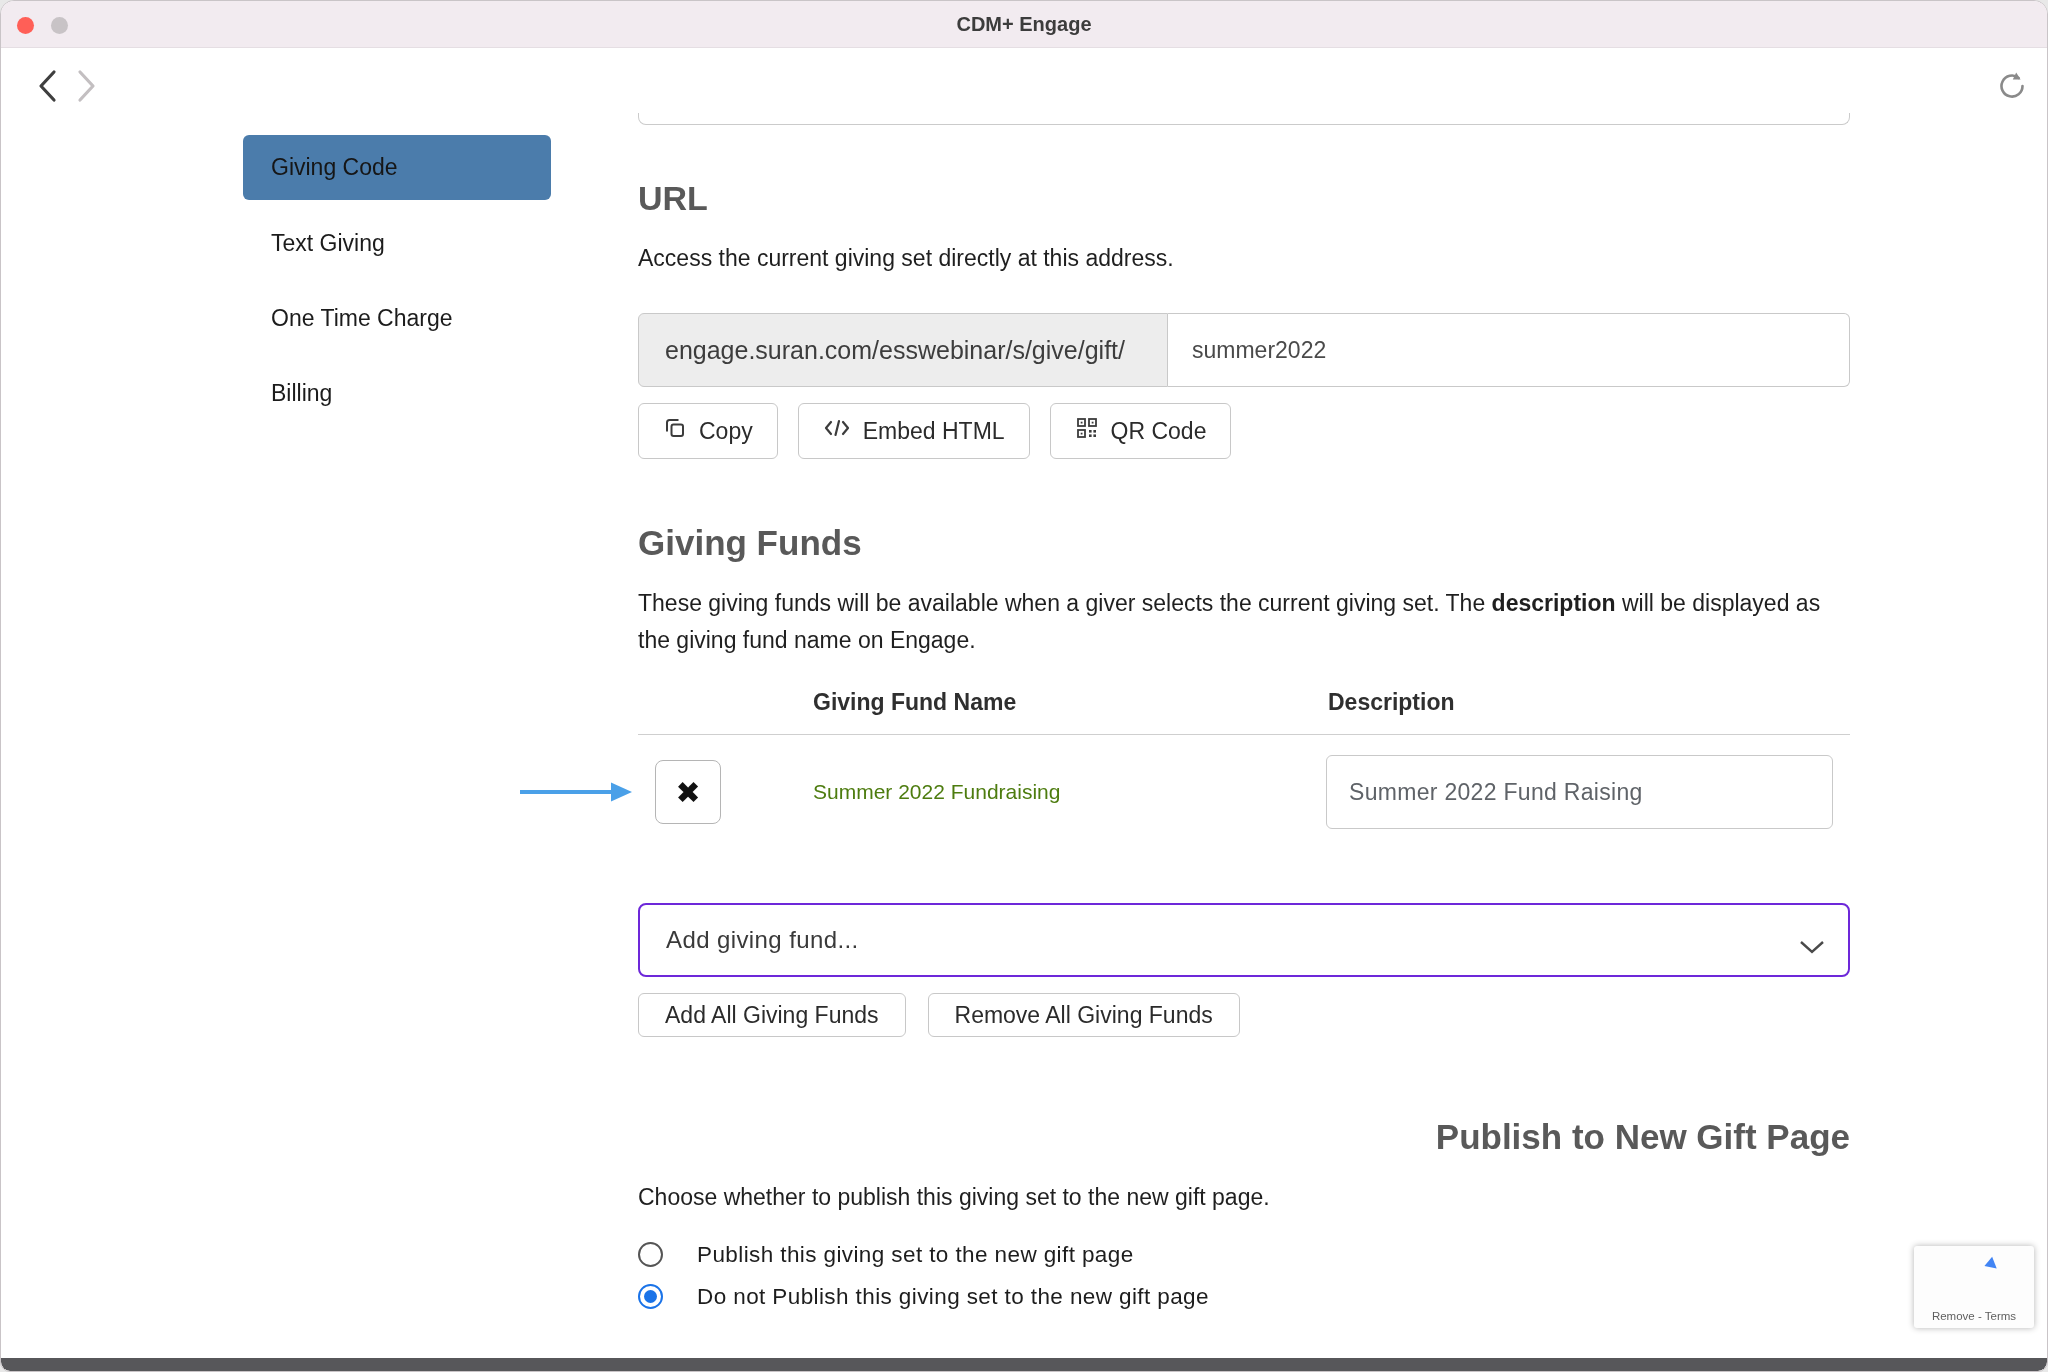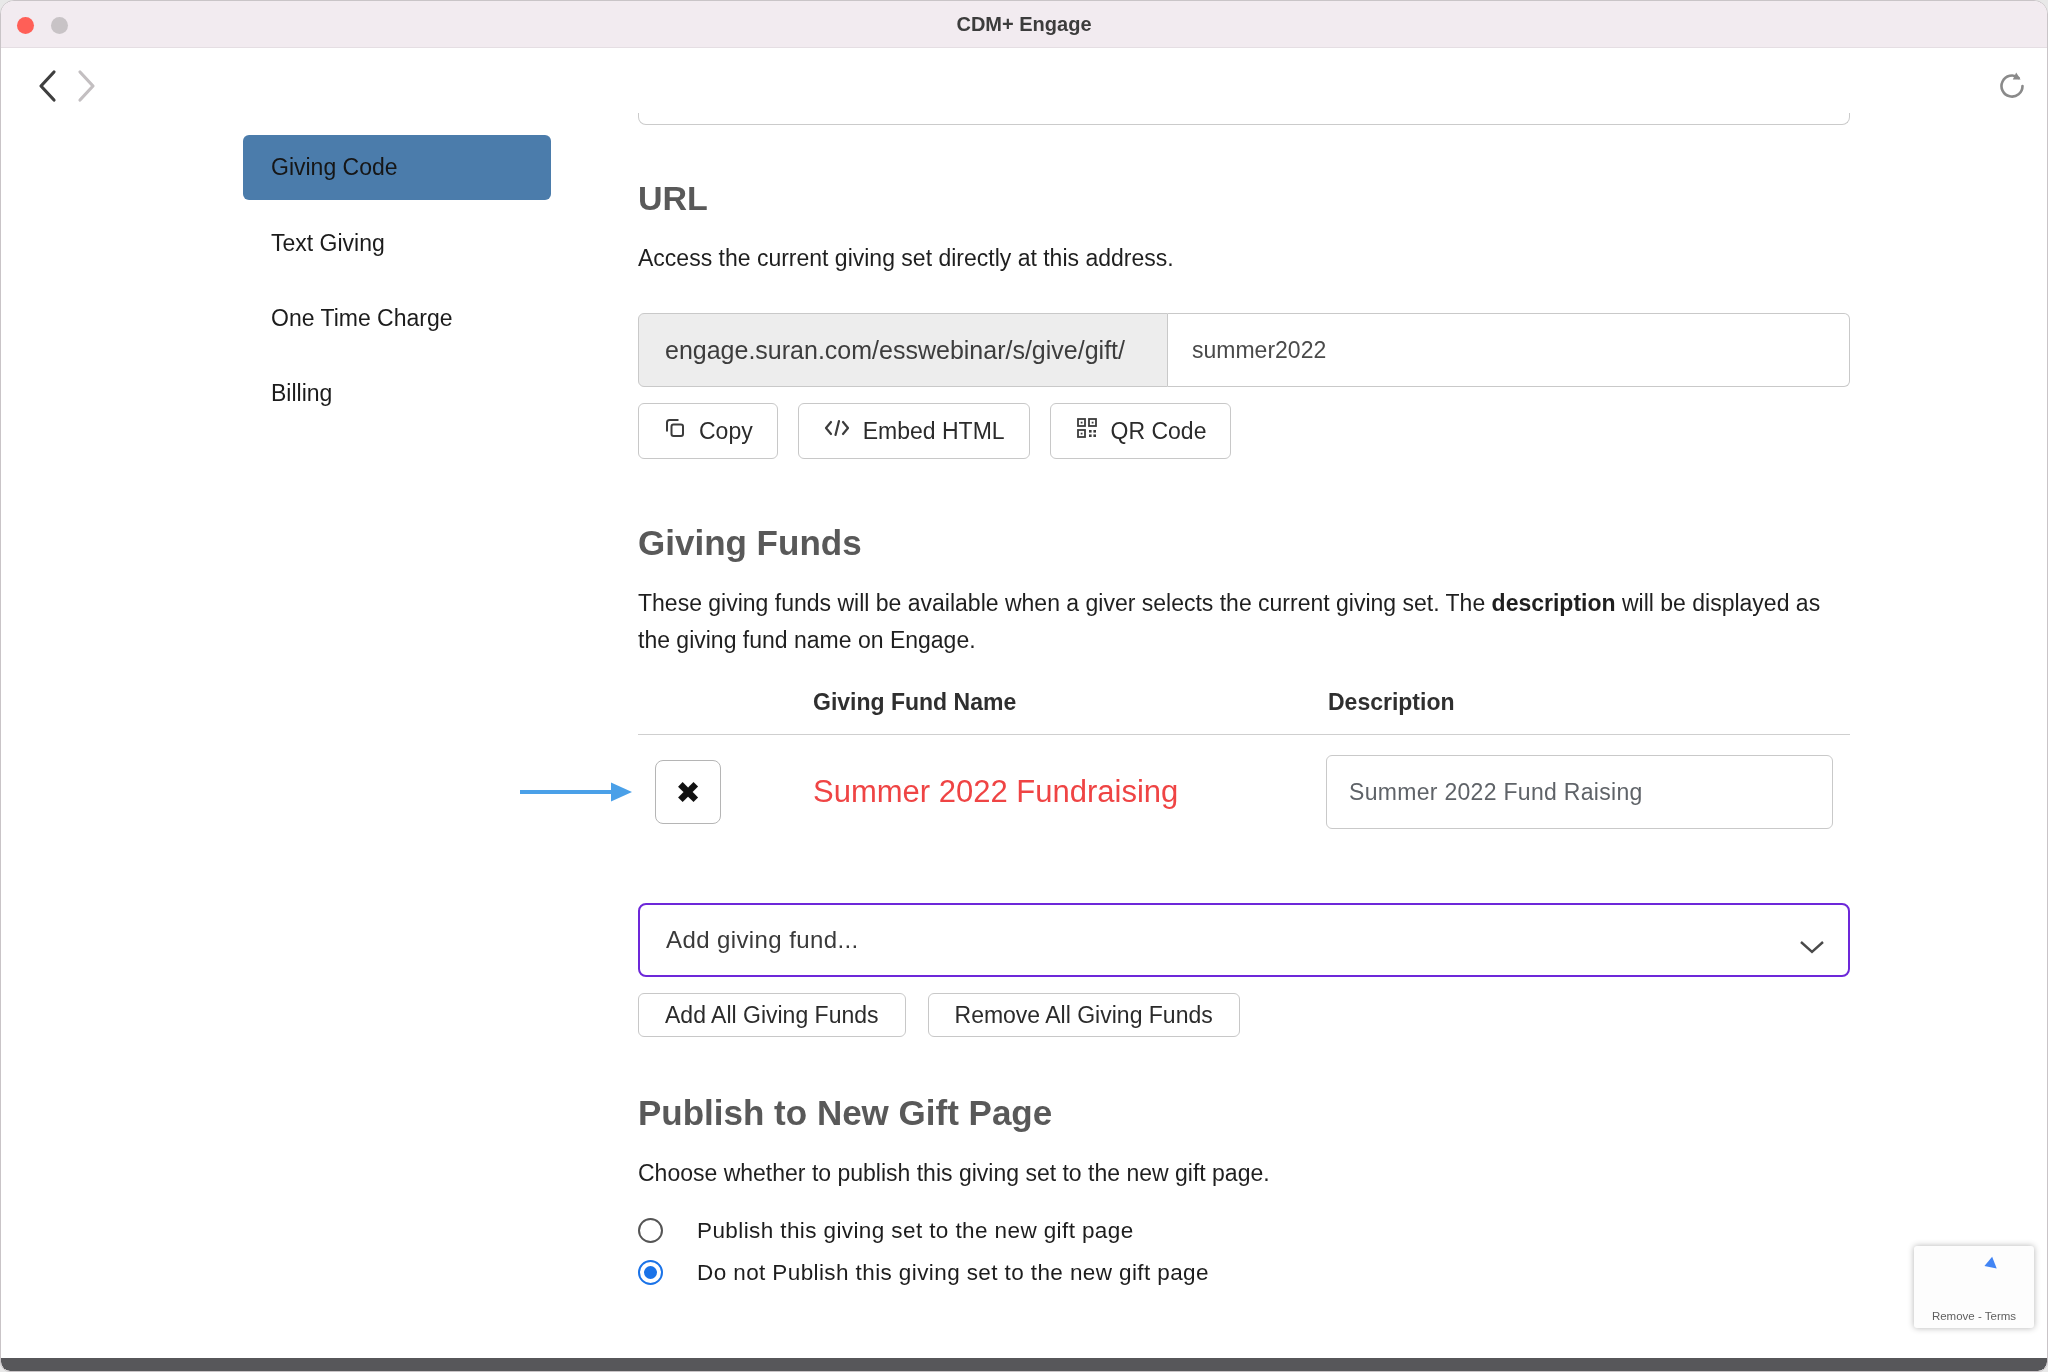--- a/index.html
+++ b/index.html
@@ -55,21 +55,21 @@
   .partial-input {
     height:12px;
     border:1px solid #cbcbcb; border-top:none;
     border-radius:0 0 8px 8px;
   }
 
   h2.sec { font-size:34px; font-weight:bold; color:#595959; }
   h2.url-h { margin-top:54px; }
   h2.funds-h, h2.publish-h { font-size:35px; }
   h2.funds-h { margin-top:64px; }
-  h2.publish-h { margin-top:56px; }
+  h2.publish-h { margin-top:80px;text-align:right; }
 
   p.body { font-size:23px; color:#1f1f1f; margin-top:22px; line-height:37px; }
 
   .url-group { margin-top:36px; display:flex; height:74px; }
   .url-prefix {
     width:530px; flex:none; background:#ededed;
     border:1px solid #c9c9c9; border-radius:6px 0 0 6px;
     display:flex; align-items:center; padding:0 26px;
     font-size:25px; color:#3d3d3d; white-space:nowrap;
   }
@@ -101,21 +101,21 @@
     display:grid; grid-template-columns:175px 513px 524px;
     align-items:center; padding:20px 0; position:relative;
   }
   .remove-btn {
     margin-left:17px; width:66px; height:64px;
     background:#fff; border:1.5px solid #b5b5b5; border-radius:8px;
     font-size:30px; font-weight:bold; color:#111; cursor:pointer;
     display:flex; align-items:center; justify-content:center;
     font-family:inherit;
   }
-  .fund-name { font-size:31px; color:#ef4444; }
+  .fund-name { font-size:21px; color:#4d7c0f; }
   .desc-input {
     width:507px; height:74px; border:1px solid #c9c9c9; border-radius:6px;
     padding:0 22px; font-size:23px; color:#5f6368; letter-spacing:0.3px;
     outline:none; font-family:"Liberation Sans","DejaVu Sans",sans-serif;
   }
   .annot-arrow {
     position:absolute; left:-120px; top:50%; transform:translateY(-50%);
     width:116px; height:24px; pointer-events:none;
   }
 

